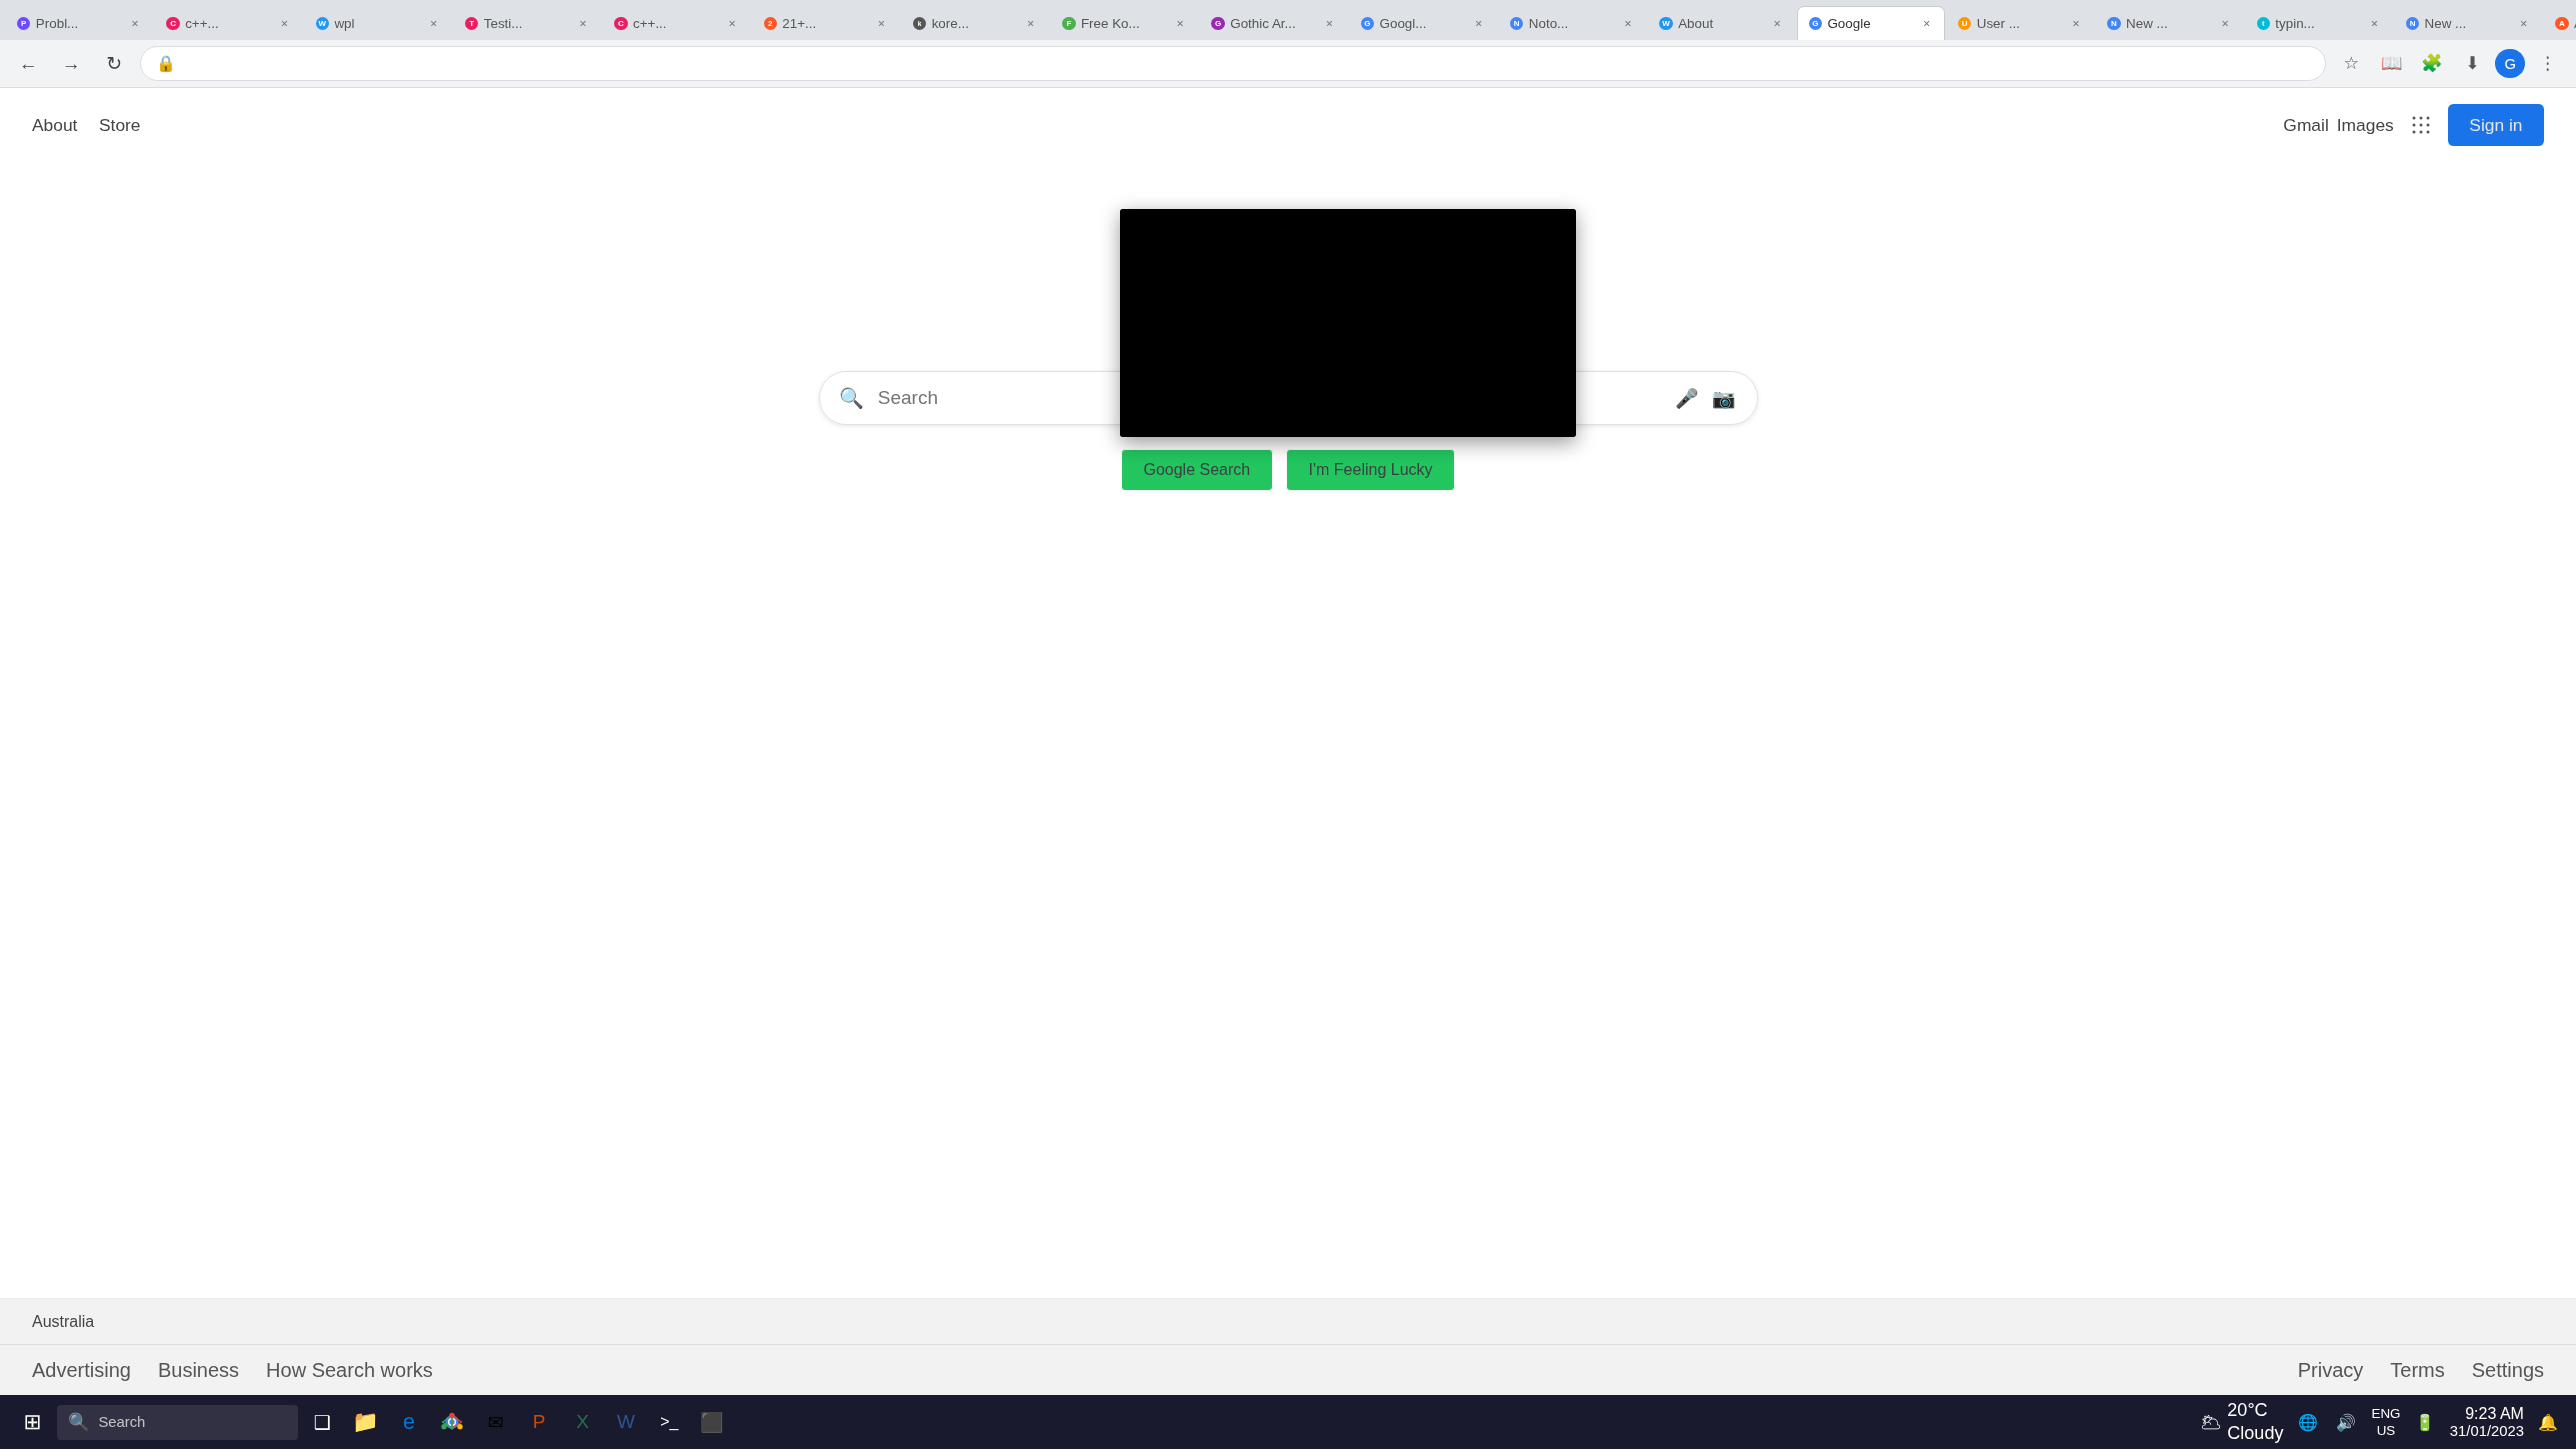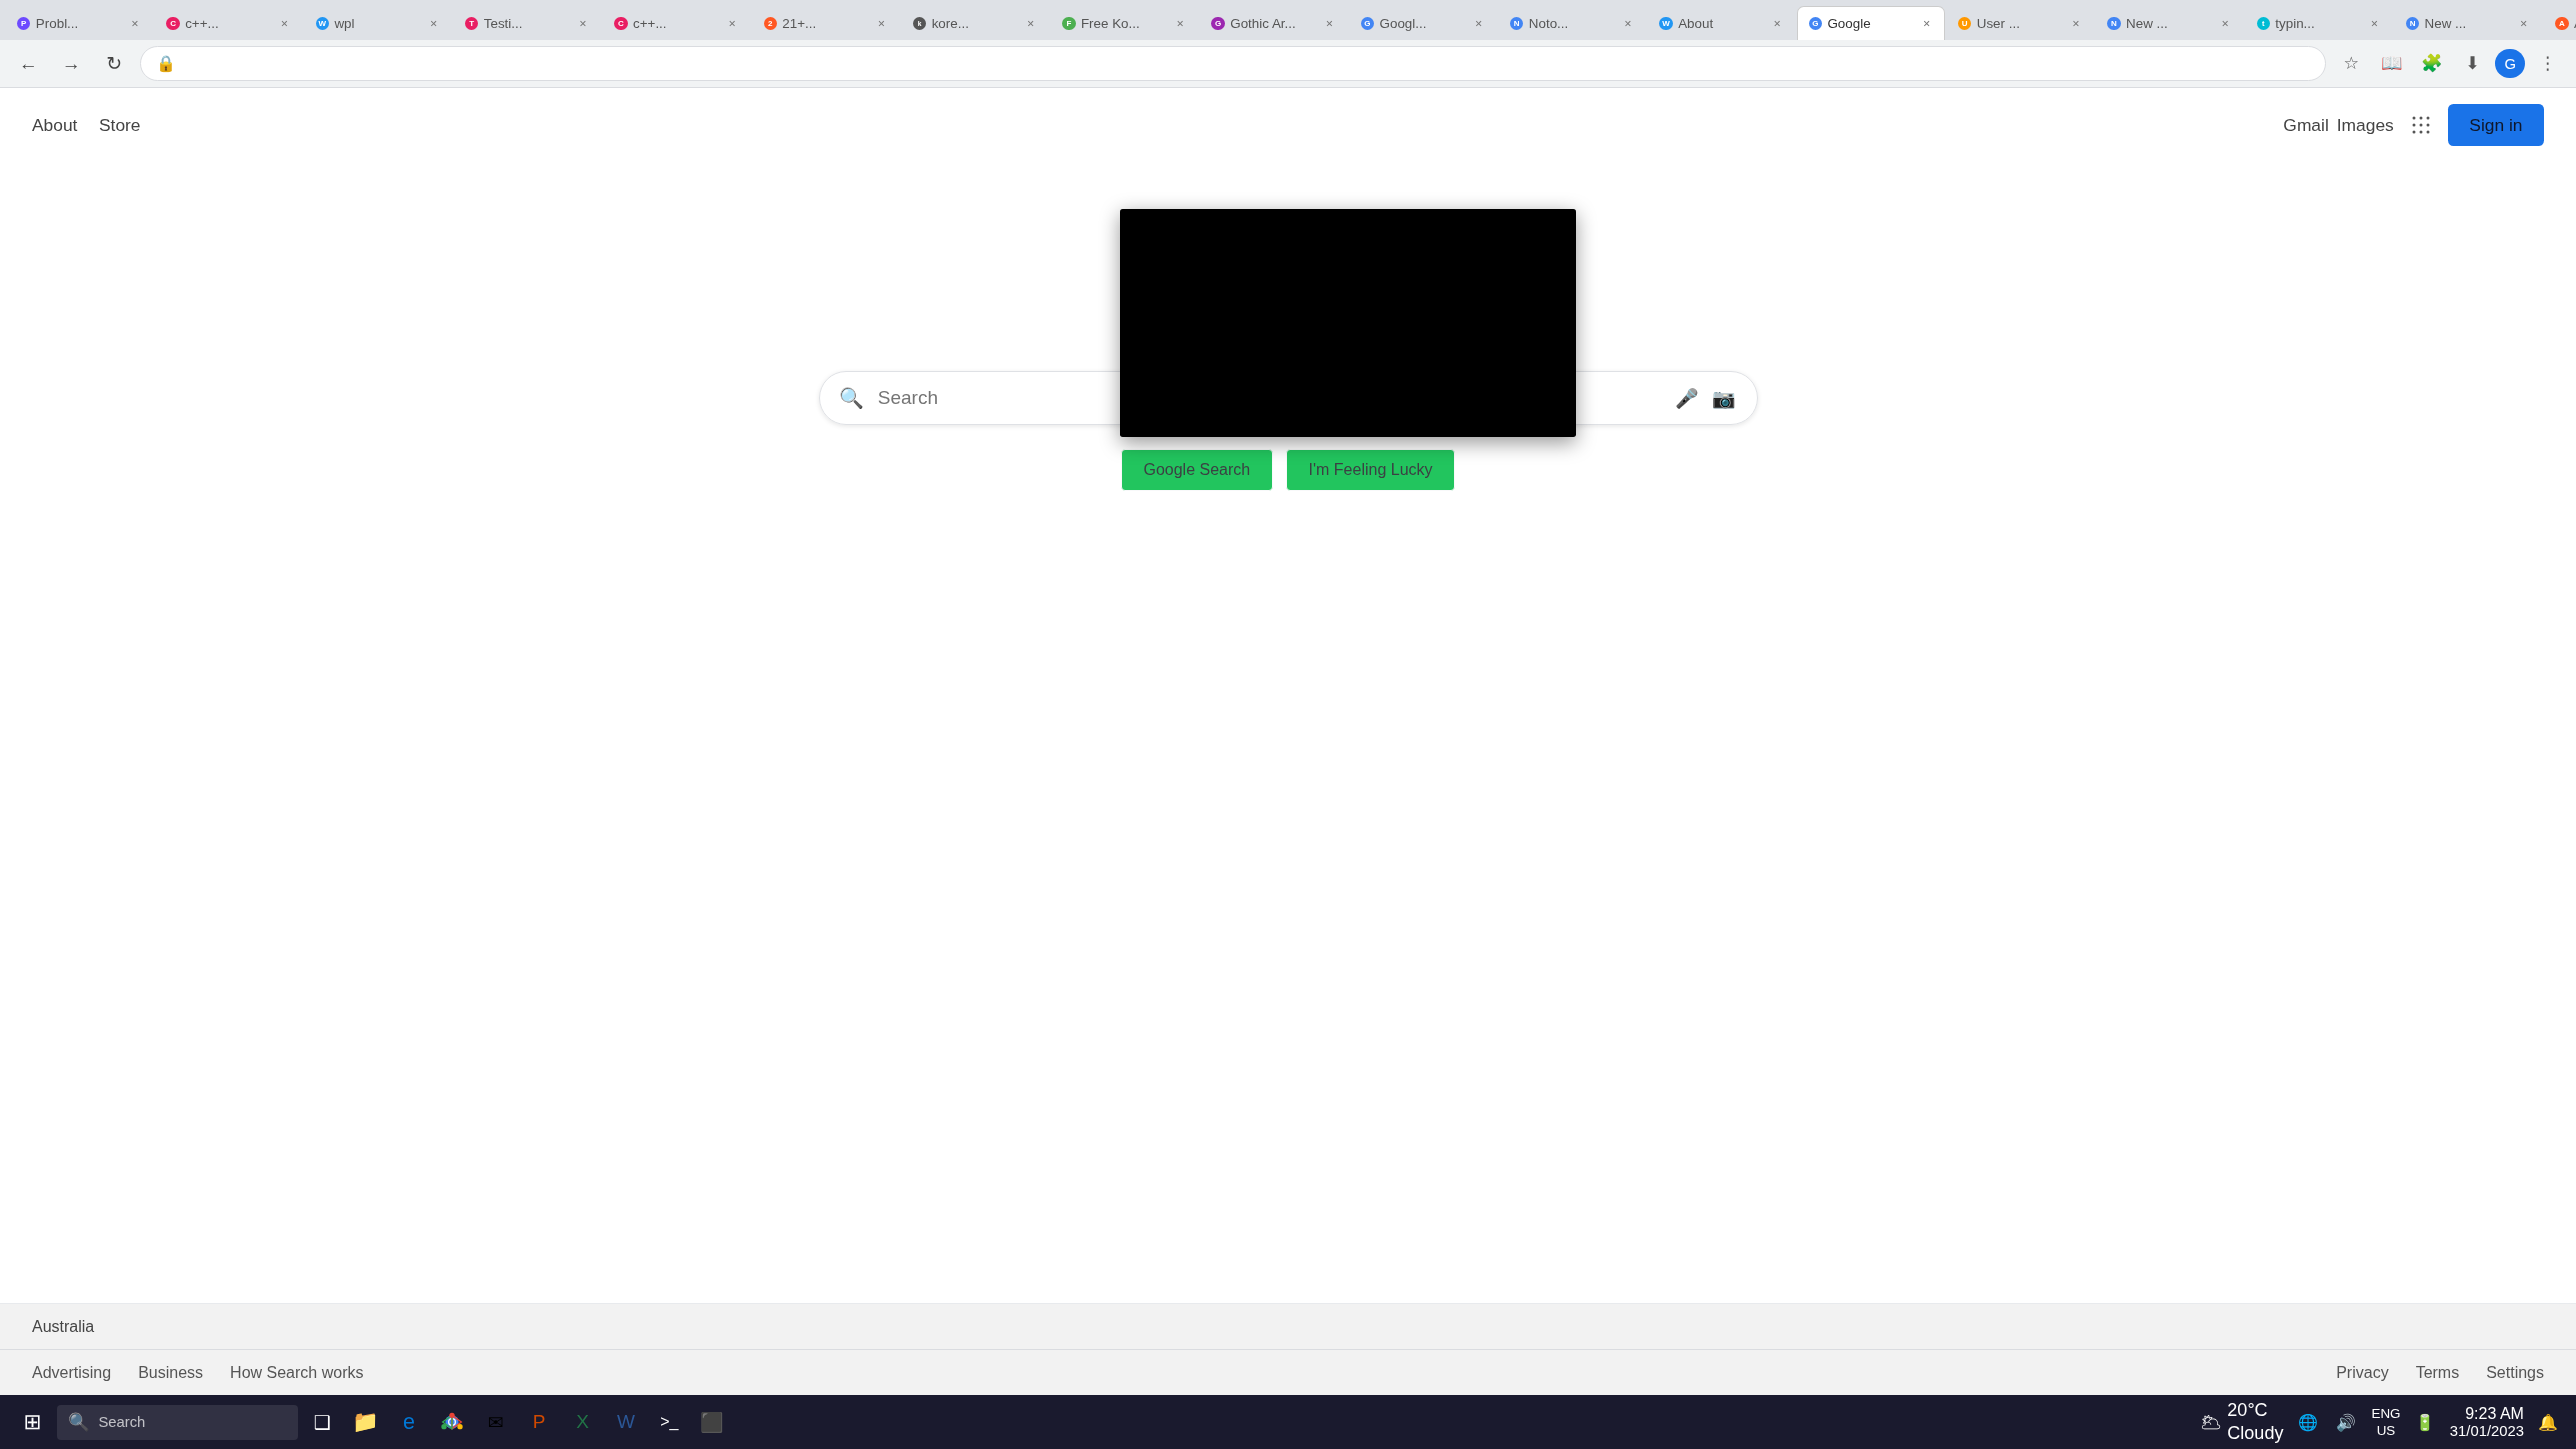--- a/index.html
+++ b/index.html
@@ -22,21 +22,21 @@
 
     
     .google-header { width: 100%; display: flex; align-items: center; justify-content: space-between; padding: 16px 32px; }
     .google-header-left { display: flex; gap: 21.5px; }
     .google-header-link { font-size: 17.4px; color: #444; text-decoration: none; cursor: pointer; }
     .google-header-right { display: flex; align-items: center; gap: 8px; }
     .gmail-link { font-size: 17.4px; color: #444; text-decoration: none; cursor: pointer; }
     .images-link { font-size: 17.4px; color: #444; text-decoration: none; cursor: pointer; }
     .apps-btn { width: 38px; height: 38px; display: flex; align-items: center; justify-content: center; border-radius: 50%; cursor: pointer; }
     .apps-btn svg { width: 24px; height: 24px; }
-    .sign-in-btn { background: #1a73e8; color: #0f172a; border: none; padding: 10.7px 21.5px; border-radius: 5.4px; font-size: 17.4px; cursor: pointer; font-weight: 500; }
+    .sign-in-btn { background: #1a73e8; color: #e5e5e5; border: none; padding: 10.7px 21.5px; border-radius: 5.4px; font-size: 17.4px; cursor: pointer; font-weight: 500; }
 
     
     .google-center { display: flex; flex-direction: column; align-items: center; margin-top: 67px; width: 100%; }
 
     
     .google-logo { font-size: 94px; font-family: 'Product Sans', Arial, sans-serif; letter-spacing: -2.7px; margin-bottom: 34px; }
 
     
     .search-container { width: 939px; position: relative; }
     .search-bar { width: 100%; height: 54px; border: 0.7px solid #dfe1e5; border-radius: 27px; display: flex; align-items: center; padding: 0 20px; gap: 13.4px; font-size: 19px; box-shadow: 0 1.3px 5.4px rgba(0,0,0,0.1); }
@@ -44,21 +44,21 @@
     .search-input { flex: 1; border: none; outline: none; font-size: 19px; color: #333; }
 
     
     .black-overlay { position: absolute; top: 121px; left: 50%; transform: translateX(-50%) translateX(60px); width: 456px; height: 228px; background: #000; border-radius: 2.7px; box-shadow: 0 5.4px 20px rgba(0,0,0,0.4); z-index: 100; }
 
     
     .google-footer { position: absolute; bottom: 0; width: 100%; }
     .country-bar { padding: 13.4px 32px; font-size: 16px; color: #444; border-top: 0.7px solid #e8eaed; background: #f2f2f2; }
     .footer-links { background: #f2f2f2; padding: 13.4px 32px; display: flex; align-items: center; justify-content: space-between; border-top: 0.7px solid #dadce0; }
     .footer-left, .footer-right { display: flex; gap: 27px; }
-    .footer-link { font-size: 16px; color: #555; cursor: pointer; text-decoration: none; }
+    .footer-link { font-size: 20px; color: #555; cursor: pointer; text-decoration: none; }
 
     
     .taskbar { height: 54px; background: #1a1a2e; display: flex; align-items: center; padding: 0 13.4px; gap: 5.4px; position: relative; }
     .taskbar-search { width: 241px; height: 35px; background: rgba(255,255,255,0.1); border-radius: 4px; display: flex; align-items: center; padding: 0 12px; gap: 8px; cursor: pointer; }
     .taskbar-search-text { font-size: 14.8px; color: rgba(255,255,255,0.7); }
     .taskbar-app { width: 38px; height: 38px; display: flex; align-items: center; justify-content: center; cursor: pointer; border-radius: 2.7px; }
     .taskbar-right { margin-left: auto; display: flex; align-items: center; gap: 10.7px; }
     .taskbar-icon { width: 28px; height: 28px; display: flex; align-items: center; justify-content: center; color: white; font-size: 16px; cursor: pointer; }
     .system-clock { text-align: right; color: white; }
     .clock-time { font-size: 16px; }

